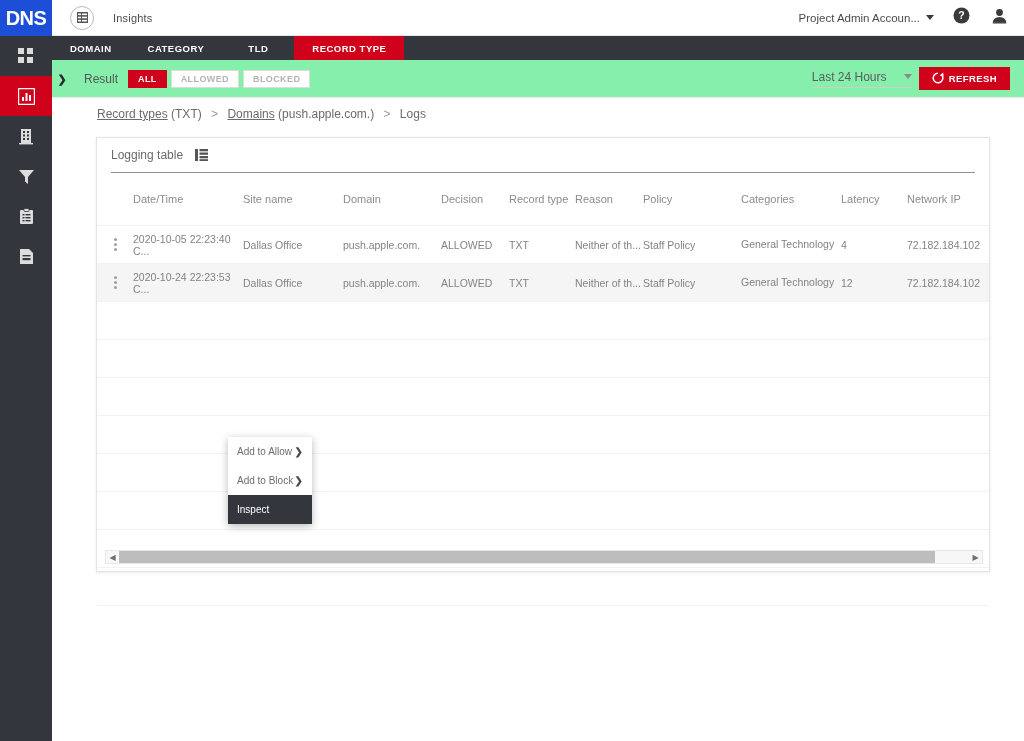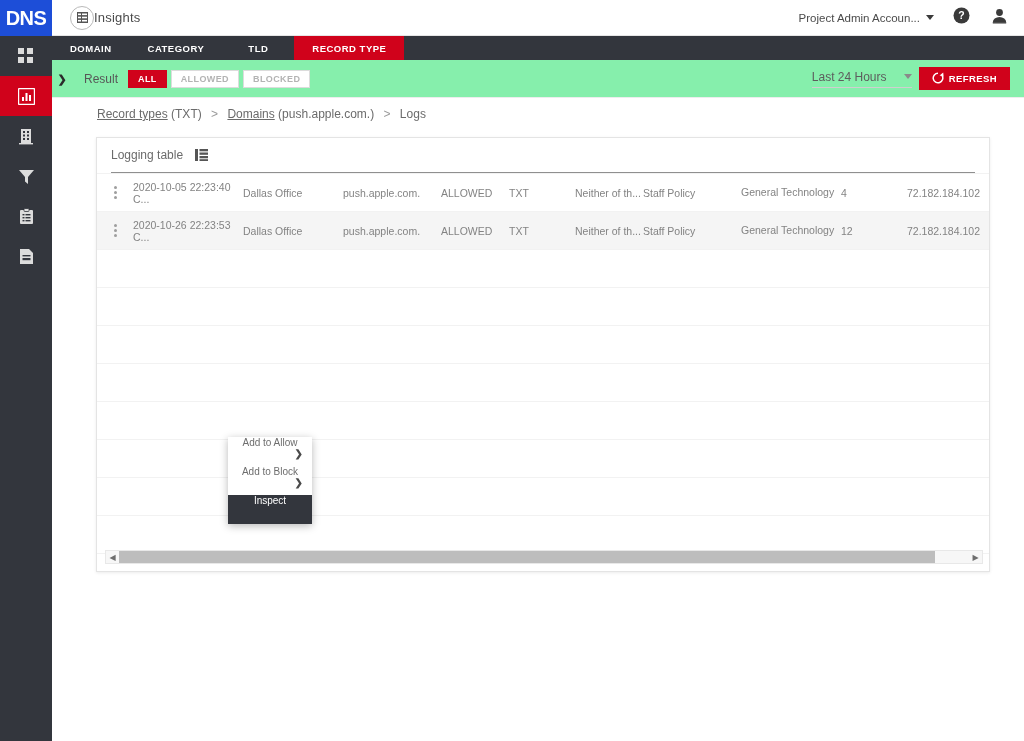--- a/index.html
+++ b/index.html
@@ -40,21 +40,21 @@
     display: flex; align-items: center;
   }
   .grid-btn {
     width: 24px; height: 24px; border-radius: 50%;
     border: 1px solid #b9b9b9;
     margin-left: 18px;
     display: flex; align-items: center; justify-content: center;
     cursor: pointer; flex: 0 0 auto;
   }
   .app-title {
-    font-size: 13px; color: #4b4b4b; letter-spacing: .2px;
+    margin-left: 19px; font-size: 11px; color: #4b4b4b; letter-spacing: .2px;
   }
   .topbar-right {
     margin-left: auto; display: flex; align-items: center; gap: 0;
     padding-right: 14px;
   }
   .account-name {
     font-size: 11.5px; color: #4b4b4b; max-width: 130px;
     overflow: hidden; white-space: nowrap; text-overflow: ellipsis;
     cursor: pointer;
   }
@@ -171,21 +171,21 @@
   .kebab-dots i { width: 3px; height: 3px; background: #9e9e9e; border-radius: 50%; display: block; }
 
   
   .ctx-menu {
     position: absolute; left: 131px; top: 299px; width: 84px;
     background: #ffffff; box-shadow: 0 2px 8px rgba(0,0,0,0.28);
     z-index: 40;
   }
   .ctx-item {
     height: 29px; display: flex; align-items: center;
-    padding: 0 9px; font-size: 10px; color: #6d6d6d; cursor: pointer; flex-direction: column;
+    padding: 0 9px; font-size: 10px; color: #6d6d6d; cursor: pointer;
   }
   .ctx-item .chev { margin-left: auto; font-size: 10px; color: #4a4a4a; font-weight: bold; }
   .ctx-item.selected { background: #33363d; color: #ffffff; }
 
   
   .hscroll {
     position: absolute; left: 8px; bottom: 7px; width: 878px; height: 14px;
     background: #f7f7f7; border: 1px solid #e8e8e8;
     display: flex; align-items: center;
   }
@@ -380,20 +380,33 @@
               <rect x="4.5" y="0" width="8.5" height="2.3" fill="#555"></rect>
               <rect x="4.5" y="3.5" width="8.5" height="2.3" fill="#555"></rect>
               <rect x="4.5" y="7" width="8.5" height="2.3" fill="#555"></rect>
               <rect x="4.5" y="10.2" width="8.5" height="1.8" fill="#555"></rect>
             </svg>
         </span>
       </div>
       <div class="card-head-rule"></div>
 
       <div class="tbl">
+        <div class="tbl-head">
+          <div class="c-kebab"></div>
+          <div class="c-date">Date/Time</div>
+          <div class="c-site">Site name</div>
+          <div class="c-domain">Domain</div>
+          <div class="c-decision">Decision</div>
+          <div class="c-record">Record type</div>
+          <div class="c-reason">Reason</div>
+          <div class="c-policy">Policy</div>
+          <div class="c-categories">Categories</div>
+          <div class="c-latency">Latency</div>
+          <div class="c-ip">Network IP</div>
+        </div>
 
         <div class="tbl-row">
           <div class="c-kebab">
             <span class="kebab-dots">
                 <i></i>
                 <i></i>
                 <i></i>
               </span>
           </div>
           <div class="c-date">2020-10-05 22:23:40 C...</div>
@@ -409,21 +422,21 @@
         </div>
 
         <div class="tbl-row hover">
           <div class="c-kebab">
             <span class="kebab-dots">
                 <i></i>
                 <i></i>
                 <i></i>
               </span>
           </div>
-          <div class="c-date">2020-10-26 22:23:53 C...</div>
+          <div class="c-date">2020-10-24 22:23:53 C...</div>
           <div class="c-site">Dallas Office</div>
           <div class="c-domain">push.apple.com.</div>
           <div class="c-decision">ALLOWED</div>
           <div class="c-record">TXT</div>
           <div class="c-reason">Neither of th...</div>
           <div class="c-policy">Staff Policy</div>
           <div class="c-categories">General Technology</div>
           <div class="c-latency">12</div>
           <div class="c-ip">72.182.184.102</div>
         </div>

